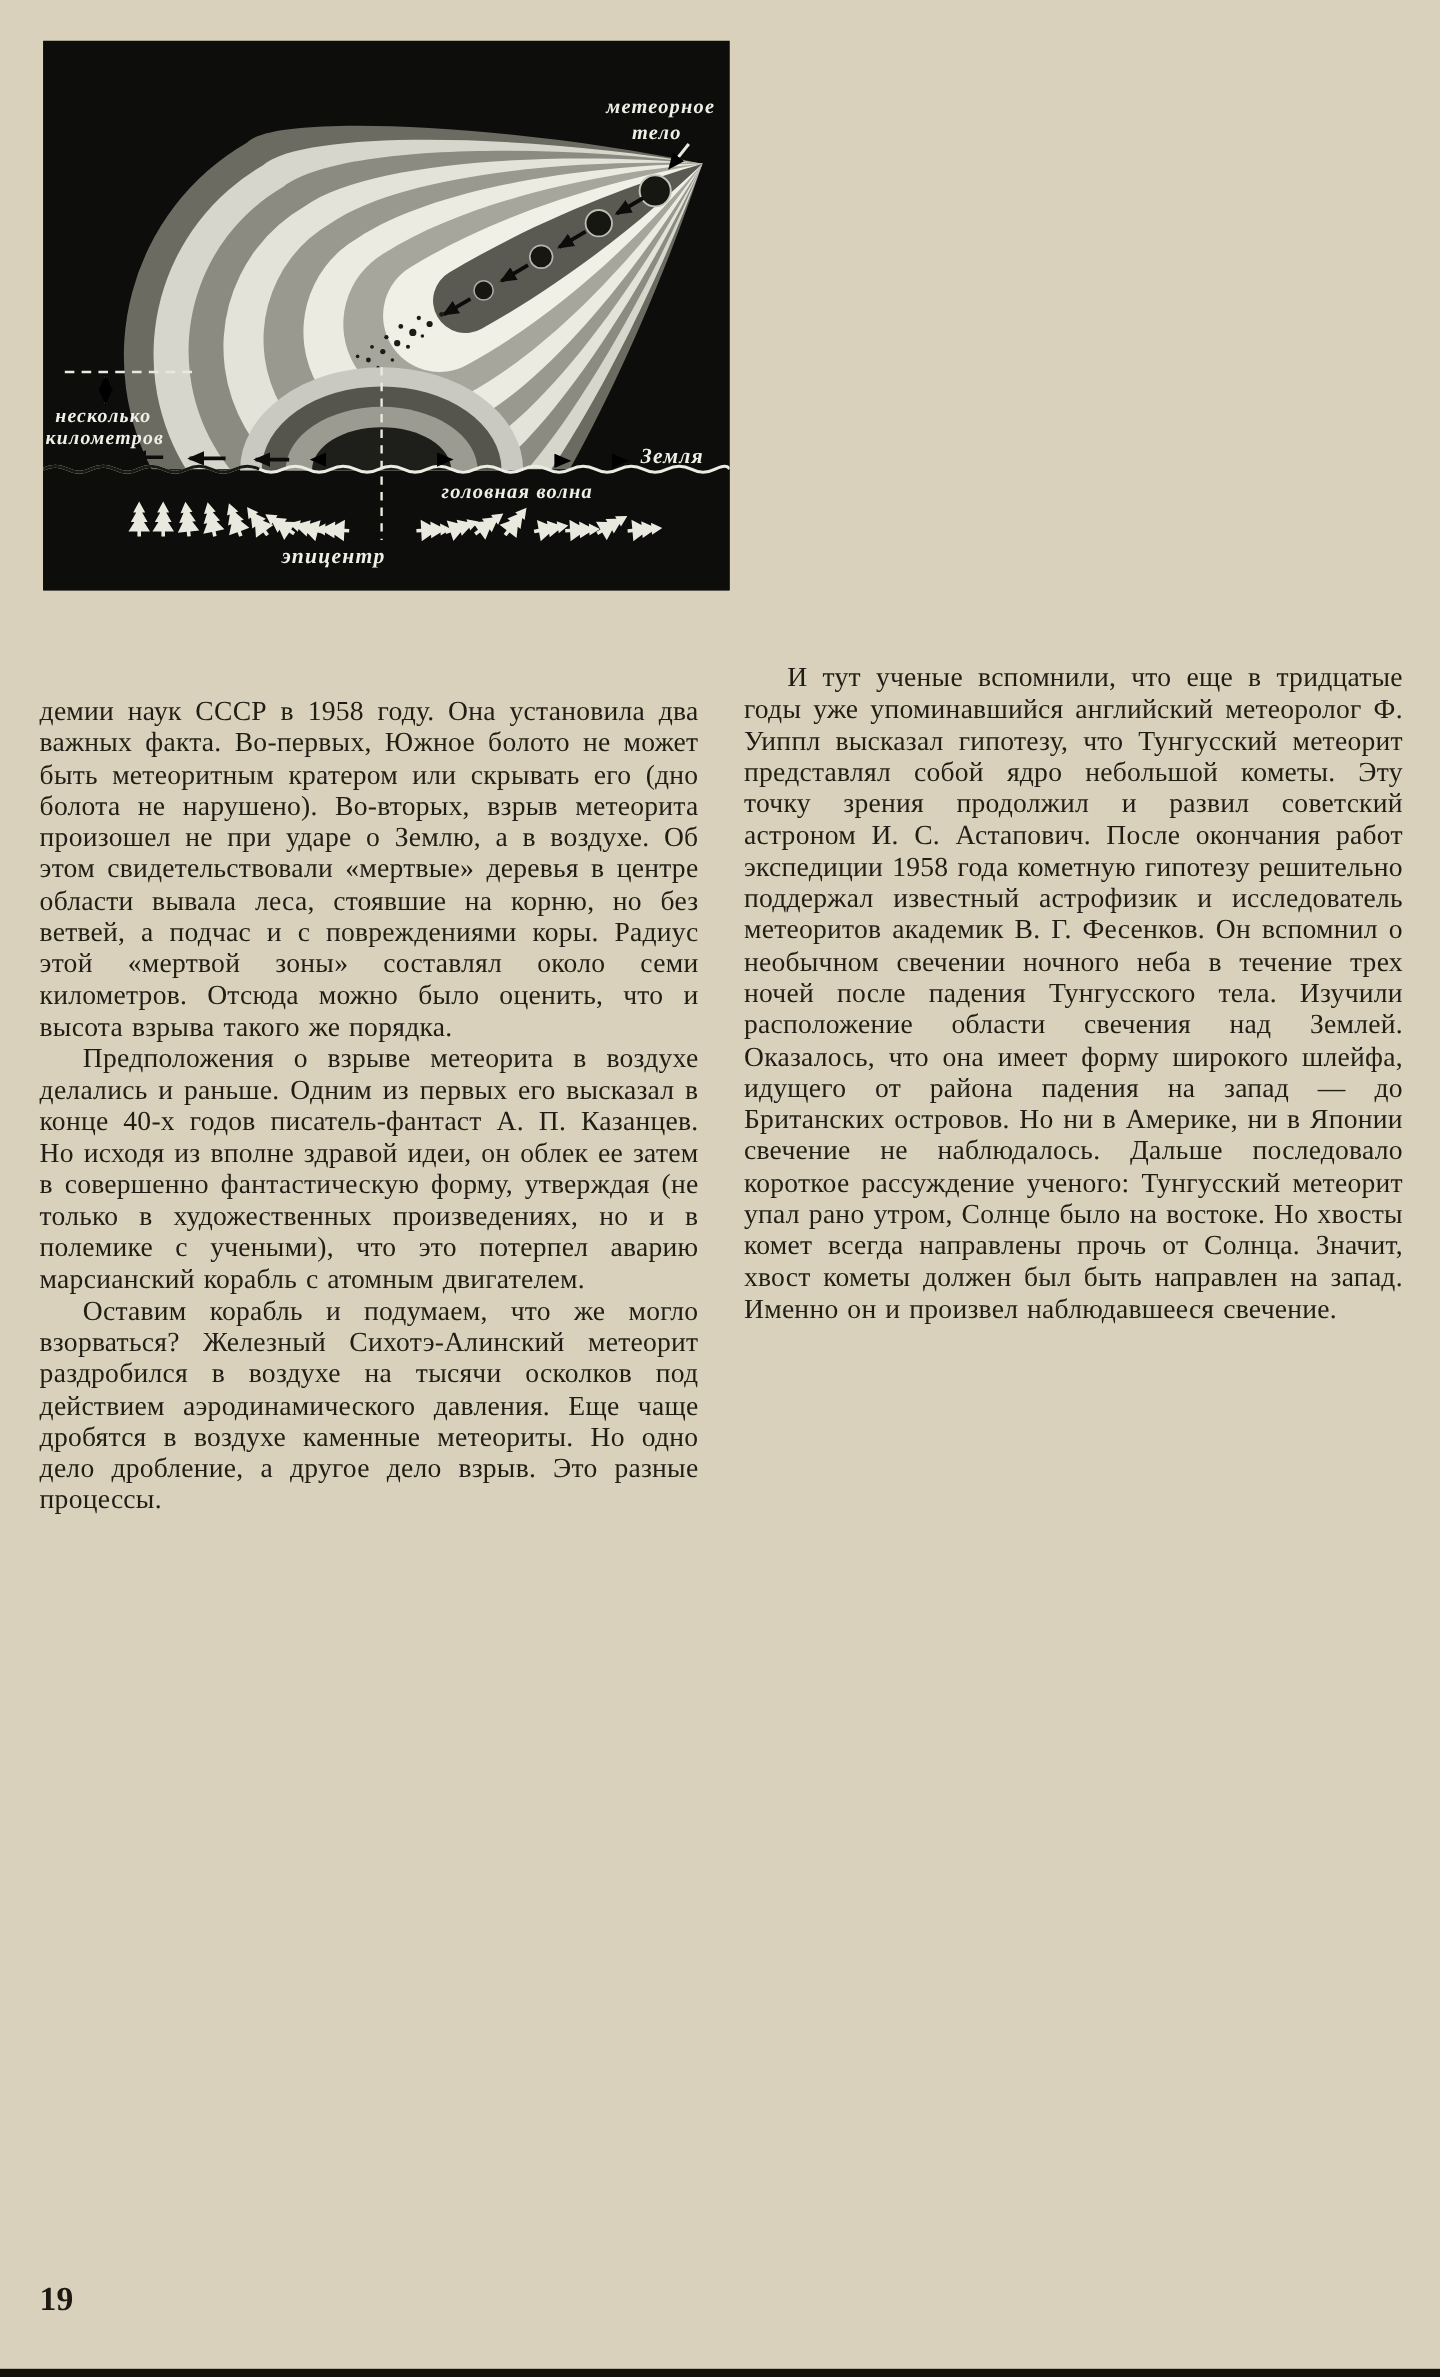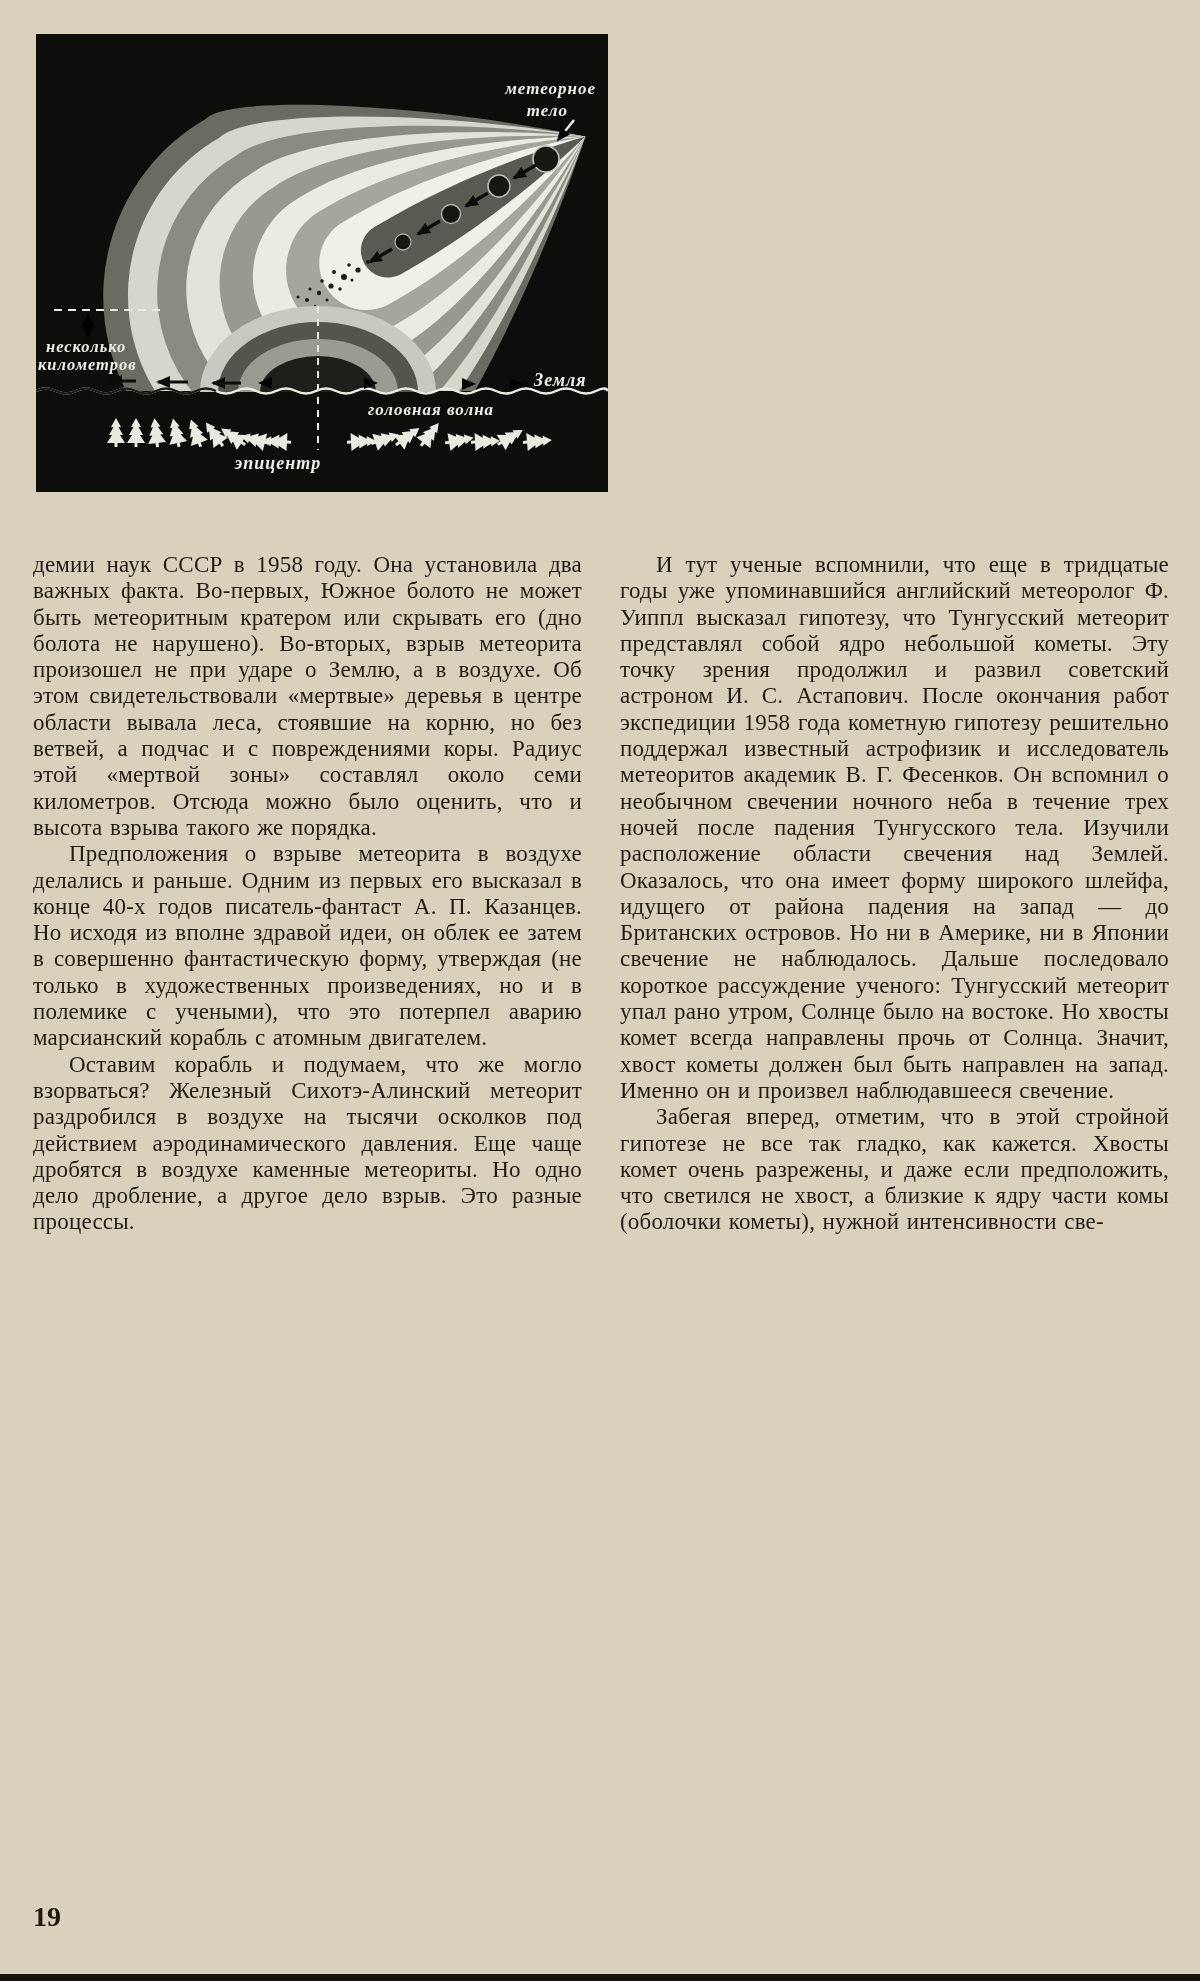--- a/index.html
+++ b/index.html
@@ -34,21 +34,21 @@
     display:flex;gap:38px;
   }
   .col{
     width:549px;
     font-size:23px;line-height:26.3px;
     text-align:justify;
     letter-spacing:0.2px;word-spacing:1.5px;
     color:#201d15;
   }
   .col p{margin:0;text-indent:36px;}
-  .col p.noindent{text-indent:0;}
+  .col p.noindent{text-indent:0;margin-top:28px;}
   .pageno{
     position:absolute;left:33px;top:1901px;
     font-size:28px;font-weight:bold;color:#1c1910;
   }
   .scan-edge{
     position:absolute;left:0;bottom:0;width:100%;height:7px;
     background:#16130d;
   }
 </style>
 </head>
@@ -178,20 +178,19 @@
 
 
   <div class="columns">
     <div class="col">
       <p class="noindent">демии наук СССР в 1958 году. Она установила два важных факта. Во-первых, Южное болото не может быть метеоритным кратером или скрывать его (дно болота не нарушено). Во-вторых, взрыв метеорита произошел не при ударе о Землю, а в воздухе. Об этом свидетельствовали «мертвые» деревья в центре области вывала леса, стоявшие на корню, но без ветвей, а подчас и с повреждениями коры. Радиус этой «мертвой зоны» составлял около семи километров. Отсюда можно было оценить, что и высота взрыва такого же порядка.</p>
       <p>Предположения о взрыве метеорита в воздухе делались и раньше. Одним из первых его высказал в конце 40-х годов писатель-фантаст А. П. Казанцев. Но исходя из вполне здравой идеи, он облек ее затем в совершенно фантастическую форму, утверждая (не только в художественных произведениях, но и в полемике с учеными), что это потерпел аварию марсианский корабль с атомным двигателем.</p>
       <p>Оставим корабль и подумаем, что же могло взорваться? Железный Сихотэ-Алинский метеорит раздробился в воздухе на тысячи осколков под действием аэродинамического давления. Еще чаще дробятся в воздухе каменные метеориты. Но одно дело дробление, а другое дело взрыв. Это разные процессы.</p>
     </div>
     <div class="col">
       <p>И тут ученые вспомнили, что еще в тридцатые годы уже упоминавшийся английский метеоролог Ф. Уиппл высказал гипотезу, что Тунгусский метеорит представлял собой ядро небольшой кометы. Эту точку зрения продолжил и развил советский астроном И. С. Астапович. После окончания работ экспедиции 1958 года кометную гипотезу решительно поддержал известный астрофизик и исследователь метеоритов академик В. Г. Фесенков. Он вспомнил о необычном свечении ночного неба в течение трех ночей после падения Тунгусского тела. Изучили расположение области свечения над Землей. Оказалось, что она имеет форму широкого шлейфа, идущего от района падения на запад — до Британских островов. Но ни в Америке, ни в Японии свечение не наблюдалось. Дальше последовало короткое рассуждение ученого: Тунгусский метеорит упал рано утром, Солнце было на востоке. Но хвосты комет всегда направлены прочь от Солнца. Значит, хвост кометы должен был быть направлен на запад. Именно он и произвел наблюдавшееся свечение.</p>
-      <p>Забегая вперед, отметим, что в этой стройной гипотезе не все так гладко, как кажется. Хвосты комет очень разрежены, и даже если предположить, что светился не хвост, а близкие к ядру части комы (оболочки кометы), нужной интенсивности све-</p>
     </div>
   </div>
 
   <div class="pageno">19</div>
 
   <div class="scan-edge"></div>
 </div>
 
 </body></html>

